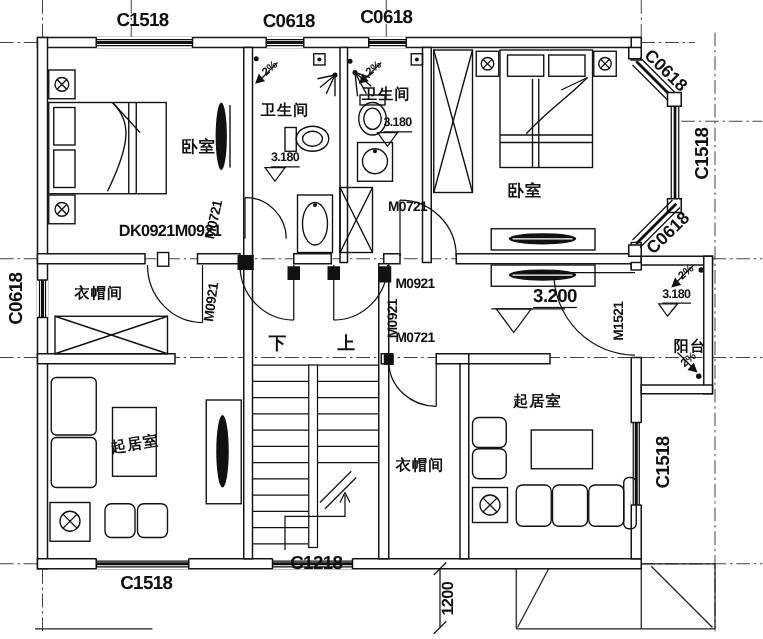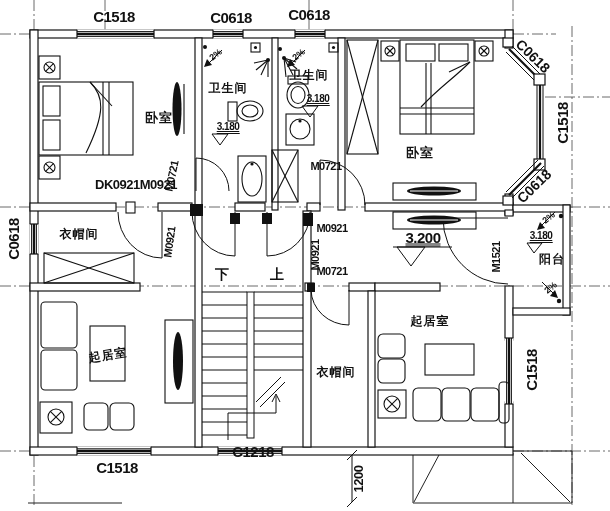--- a/index.html
+++ b/index.html
@@ -8,21 +8,21 @@
   #plan svg{position:absolute;left:0;top:0;}
   .lbl{position:absolute;color:#111;font-weight:700;white-space:nowrap;
        transform:translate(-50%,-50%);line-height:1;}
   .s15{font-size:15px;letter-spacing:-0.5px;}
   .s14{font-size:14px;}
   .s13{font-size:13px;letter-spacing:-0.5px;}
   .s11{font-size:11px;letter-spacing:-0.5px;}
   .s10{font-size:10px;letter-spacing:-0.5px;}
   .s9{font-size:9px;}
   .cn{font-size:12px;letter-spacing:1px;}
-  .level{border-bottom:1.4px solid #111;padding-bottom:1px;text-decoration:underline;}
+  .level{border-bottom:1.4px solid #111;padding-bottom:1px;}
 </style>
 </head>
 <body>
 
 <div id="plan">
 
 <svg width="610" height="511" viewBox="0 0 610 511">
 
   <g stroke="#444" stroke-width="0.8" stroke-dasharray="11 3 2 3" fill="none">
     <line x1="0" y1="34" x2="556" y2="34"></line>
@@ -353,23 +353,23 @@
 <div class="lbl s13" style="left:358px;top:479px;transform:translate(-50%,-50%) rotate(-90deg)">1200</div>
 
 <div class="lbl cn" style="left:159px;top:117px;font-size:13px">卧室</div>
 <div class="lbl cn" style="left:420px;top:152px;font-size:13px">卧室</div>
 <div class="lbl cn" style="left:228px;top:88px">卫生间</div>
 <div class="lbl cn" style="left:309px;top:75px">卫生间</div>
 <div class="lbl cn" style="left:79px;top:234px">衣帽间</div>
 <div class="lbl cn" style="left:336px;top:372px">衣帽间</div>
 <div class="lbl cn" style="left:108px;top:355px;transform:translate(-50%,-50%) rotate(-9deg)">起居室</div>
 <div class="lbl cn" style="left:430px;top:321px">起居室</div>
-<div class="lbl cn" style="left:552px;top:259px">阳台</div>
-
-<div class="lbl s15 level" style="left:423px;top:238px">3.200</div>
+<div class="lbl cn" style="left:552px;top:277px">阳台</div>
+
+<div class="lbl s15 level" style="left:444px;top:238px">3.200</div>
 <div class="lbl s10 level" style="left:228px;top:128px">3.180</div>
 <div class="lbl s10 level" style="left:318px;top:100px">3.180</div>
 <div class="lbl s10 level" style="left:541px;top:237px">3.180</div>
 
 <div class="lbl s14" style="left:222px;top:274px">下</div>
 <div class="lbl s14" style="left:277px;top:274px">上</div>
 
 <div class="lbl s13" style="left:136px;top:184px">DK0921M0921</div>
 <div class="lbl s11" style="left:172px;top:176px;transform:translate(-50%,-50%) rotate(-78deg)">M0721</div>
 <div class="lbl s11" style="left:170px;top:242px;transform:translate(-50%,-50%) rotate(-82deg)">M0921</div>

